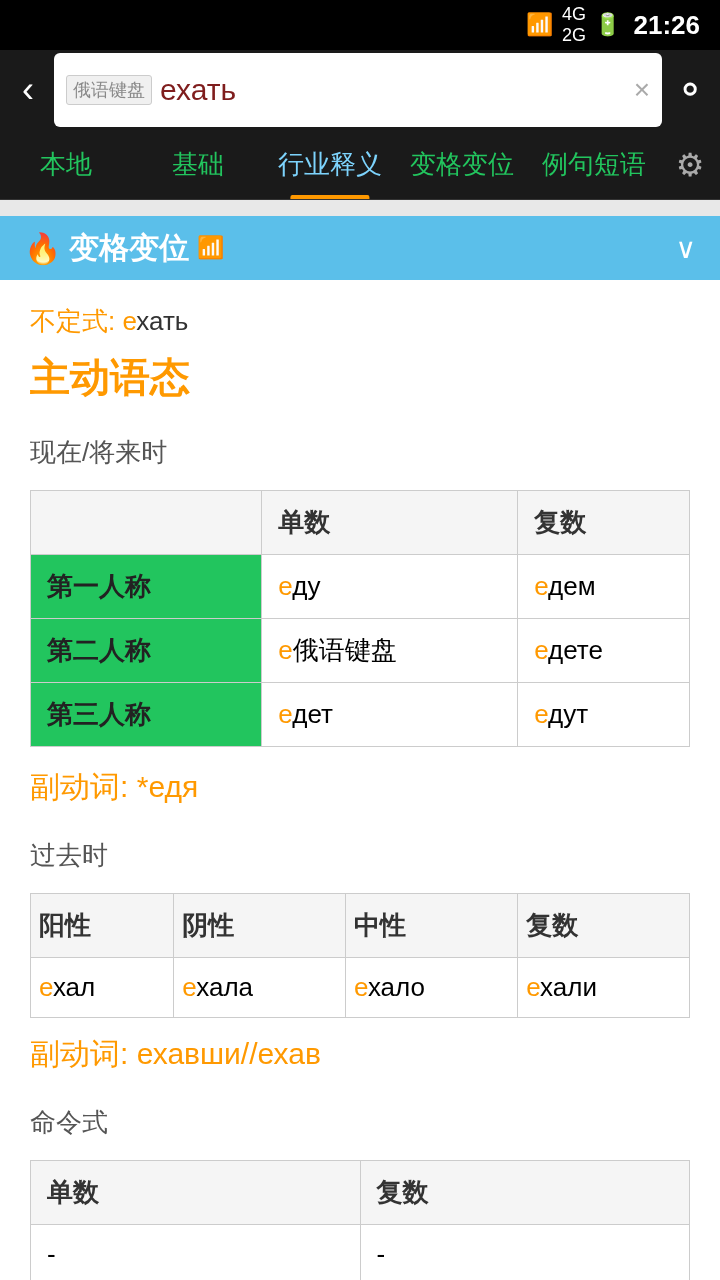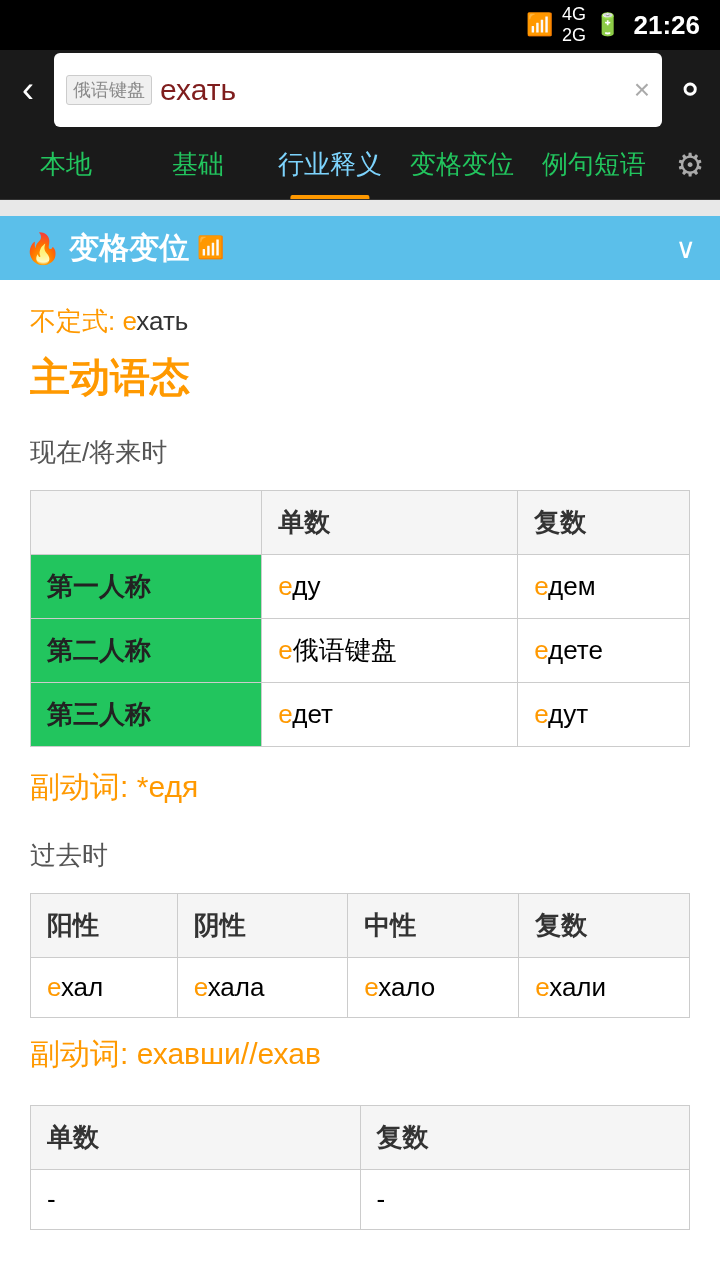--- a/index.html
+++ b/index.html
@@ -214,21 +214,21 @@
 
     
     .past-table {
       width: 100%;
       border-collapse: collapse;
       margin-bottom: 16px;
       font-size: 26px;
     }
     .past-table th, .past-table td {
       border: 1px solid #ccc;
-      padding: 14px 16px;
+      padding: 14px 8px;
       text-align: left;
     }
     .past-table th {
       background: #f5f5f5;
       font-weight: bold;
       color: #333;
     }
 
     
     .imp-table {
@@ -366,20 +366,21 @@
         </tr>
       </tbody>
   </table>
 
   <div class="gerund-line">
     <span>副动词:</span>
     <span> </span>
     <span class="accent">е</span><span>хавши//</span><span class="accent">е</span><span>хав</span>
   </div>
 
+  <div class="tense-label">命令式</div>
 
   <table class="imp-table">
     <thead>
       <tr>
         <th>单数</th>
         <th>复数</th>
       </tr>
     </thead>
     <tbody id="imp-tbody">
     <tr>

